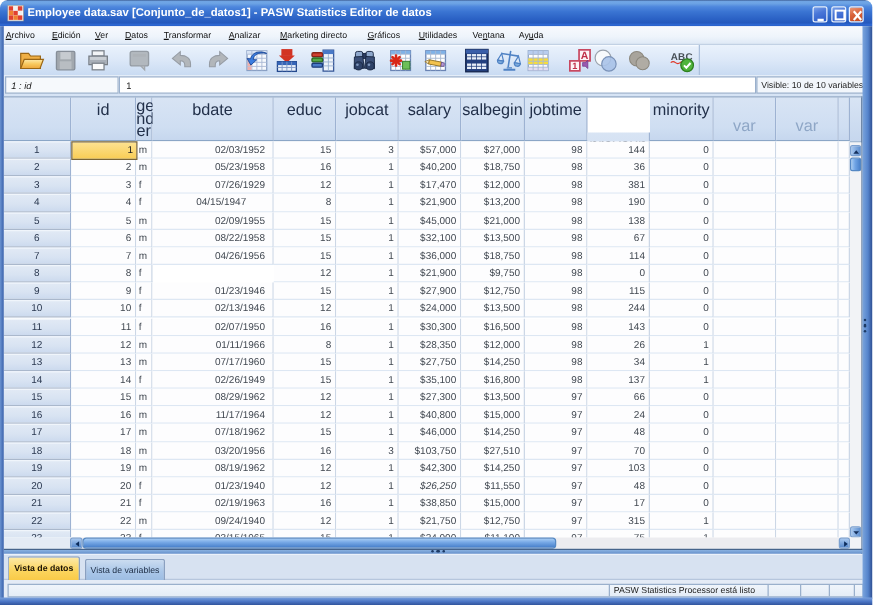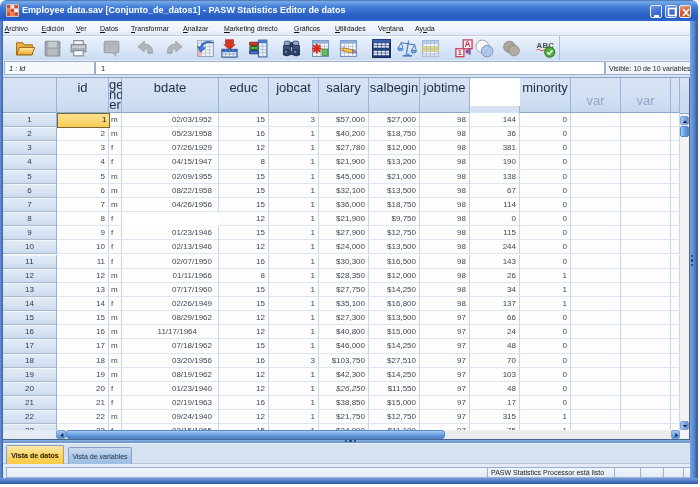--- a/index.html
+++ b/index.html
@@ -317,34 +317,34 @@
           <div class="dc" style="left:618px;width:50px;"></div>
           <div class="dc" style="left:668px;width:9px;"></div>
         </div>
         <div class="row" style="top:28.3px;">
           <div class="rh">3</div>
           <div class="dc" style="left:54px;width:52px;">3</div>
           <div class="dc dl" style="left:106px;width:13px;">f</div>
           <div class="dc" style="left:119px;width:97px;padding-right:6px;">07/26/1929</div>
           <div class="dc" style="left:216px;width:50px;">12</div>
           <div class="dc" style="left:266px;width:50px;">1</div>
-          <div class="dc" style="left:316px;width:50px;">$27,780</div>
+          <div class="dc" style="left:316px;width:50px;">$17,470</div>
           <div class="dc" style="left:366px;width:51px;">$12,000</div>
           <div class="dc" style="left:417px;width:50px;">98</div>
           <div class="dc" style="left:467px;width:50px;">381</div>
           <div class="dc" style="left:517px;width:51px;">0</div>
           <div class="dc" style="left:568px;width:50px;"></div>
           <div class="dc" style="left:618px;width:50px;"></div>
           <div class="dc" style="left:668px;width:9px;"></div>
         </div>
         <div class="row" style="top:42.45px;">
           <div class="rh">4</div>
           <div class="dc" style="left:54px;width:52px;">4</div>
           <div class="dc dl" style="left:106px;width:13px;">f</div>
-          <div class="dc" style="left:119px;width:97px;padding-right:6px;">04/15/1947</div>
+          <div class="dc" style="left:119px;width:97px;padding-right:21px;">04/15/1947</div>
           <div class="dc" style="left:216px;width:50px;">8</div>
           <div class="dc" style="left:266px;width:50px;">1</div>
           <div class="dc" style="left:316px;width:50px;">$21,900</div>
           <div class="dc" style="left:366px;width:51px;">$13,200</div>
           <div class="dc" style="left:417px;width:50px;">98</div>
           <div class="dc" style="left:467px;width:50px;">190</div>
           <div class="dc" style="left:517px;width:51px;">0</div>
           <div class="dc" style="left:568px;width:50px;"></div>
           <div class="dc" style="left:618px;width:50px;"></div>
           <div class="dc" style="left:668px;width:9px;"></div>
@@ -521,21 +521,21 @@
           <div class="dc" style="left:467px;width:50px;">66</div>
           <div class="dc" style="left:517px;width:51px;">0</div>
           <div class="dc" style="left:568px;width:50px;"></div>
           <div class="dc" style="left:618px;width:50px;"></div>
           <div class="dc" style="left:668px;width:9px;"></div>
         </div>
         <div class="row" style="top:212.25px;">
           <div class="rh">16</div>
           <div class="dc" style="left:54px;width:52px;">16</div>
           <div class="dc dl" style="left:106px;width:13px;">m</div>
-          <div class="dc" style="left:119px;width:97px;padding-right:21px;">11/17/1964</div>
+          <div class="dc" style="left:119px;width:97px;padding-right:6px;">11/17/1964</div>
           <div class="dc" style="left:216px;width:50px;">12</div>
           <div class="dc" style="left:266px;width:50px;">1</div>
           <div class="dc" style="left:316px;width:50px;">$40,800</div>
           <div class="dc" style="left:366px;width:51px;">$15,000</div>
           <div class="dc" style="left:417px;width:50px;">97</div>
           <div class="dc" style="left:467px;width:50px;">24</div>
           <div class="dc" style="left:517px;width:51px;">0</div>
           <div class="dc" style="left:568px;width:50px;"></div>
           <div class="dc" style="left:618px;width:50px;"></div>
           <div class="dc" style="left:668px;width:9px;"></div>

